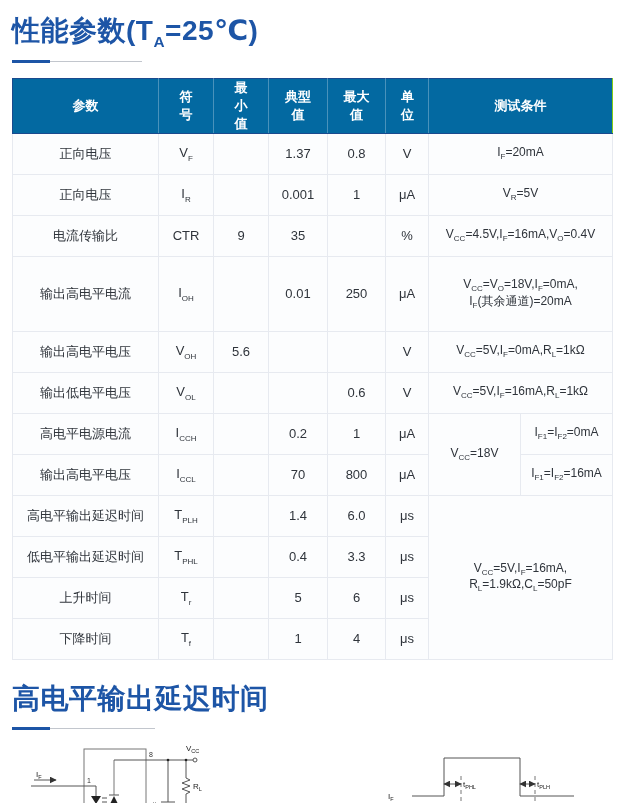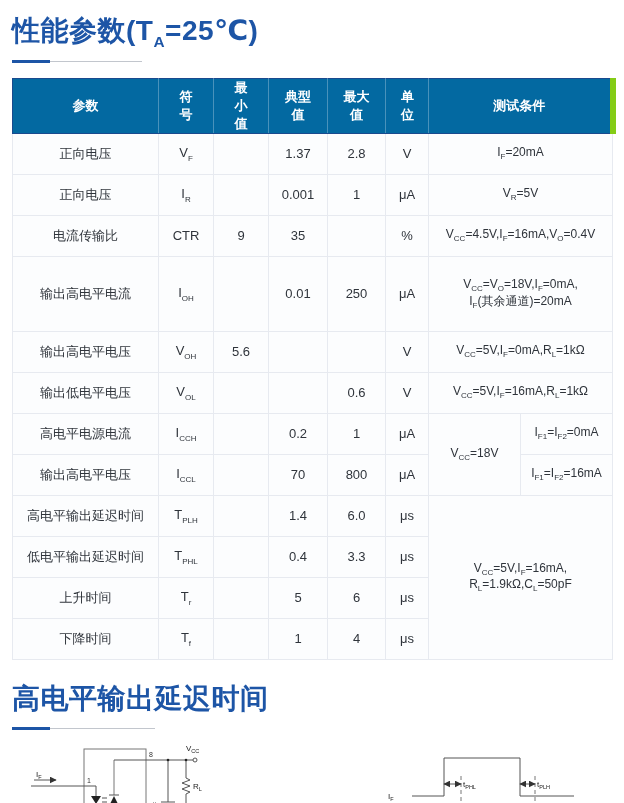--- a/index.html
+++ b/index.html
@@ -19,21 +19,21 @@
 
   table.params{
     border-collapse:collapse;table-layout:fixed;
     width:600px;margin:15px 12px 0 12px;
   }
   table.params th{
     background:#0369a1;color:#ffffff;font-size:13px;font-weight:bold;
     height:34px;padding:0 15px;border:1px solid #1a4a8e;
     border-right:1px solid rgba(255,255,255,.28);
   }
-  table.params th:last-child{border-right:6px solid #84cc16;}
+  table.params th:last-child{border-right:1px solid #84cc16;}
   table.params td{
     background:#fcfdfe;border:1px solid #e7eaf0;
     text-align:center;vertical-align:middle;
     font-size:13px;height:36px;padding:2px 3px;color:#2f343b;
   }
   table.params tr.tall td{height:70px;}
   table.params td.cond{font-size:12px;}
   table.params td sub{font-size:8px;}
 
   .figures{
@@ -80,21 +80,21 @@
       <th>单位</th>
       <th colspan="2">测试条件</th>
     </tr>
   </thead>
   <tbody>
       <tr>
         <td>正向电压</td>
         <td>V<sub>F</sub></td>
         <td></td>
         <td>1.37</td>
-        <td>2.8</td>
+        <td>0.8</td>
         <td>V</td>
         <td class="cond" colspan="2">I<sub>F</sub>=20mA</td>
       </tr>
       <tr>
         <td>正向电压</td>
         <td>I<sub>R</sub></td>
         <td></td>
         <td>0.001</td>
         <td>1</td>
         <td>μA</td>

